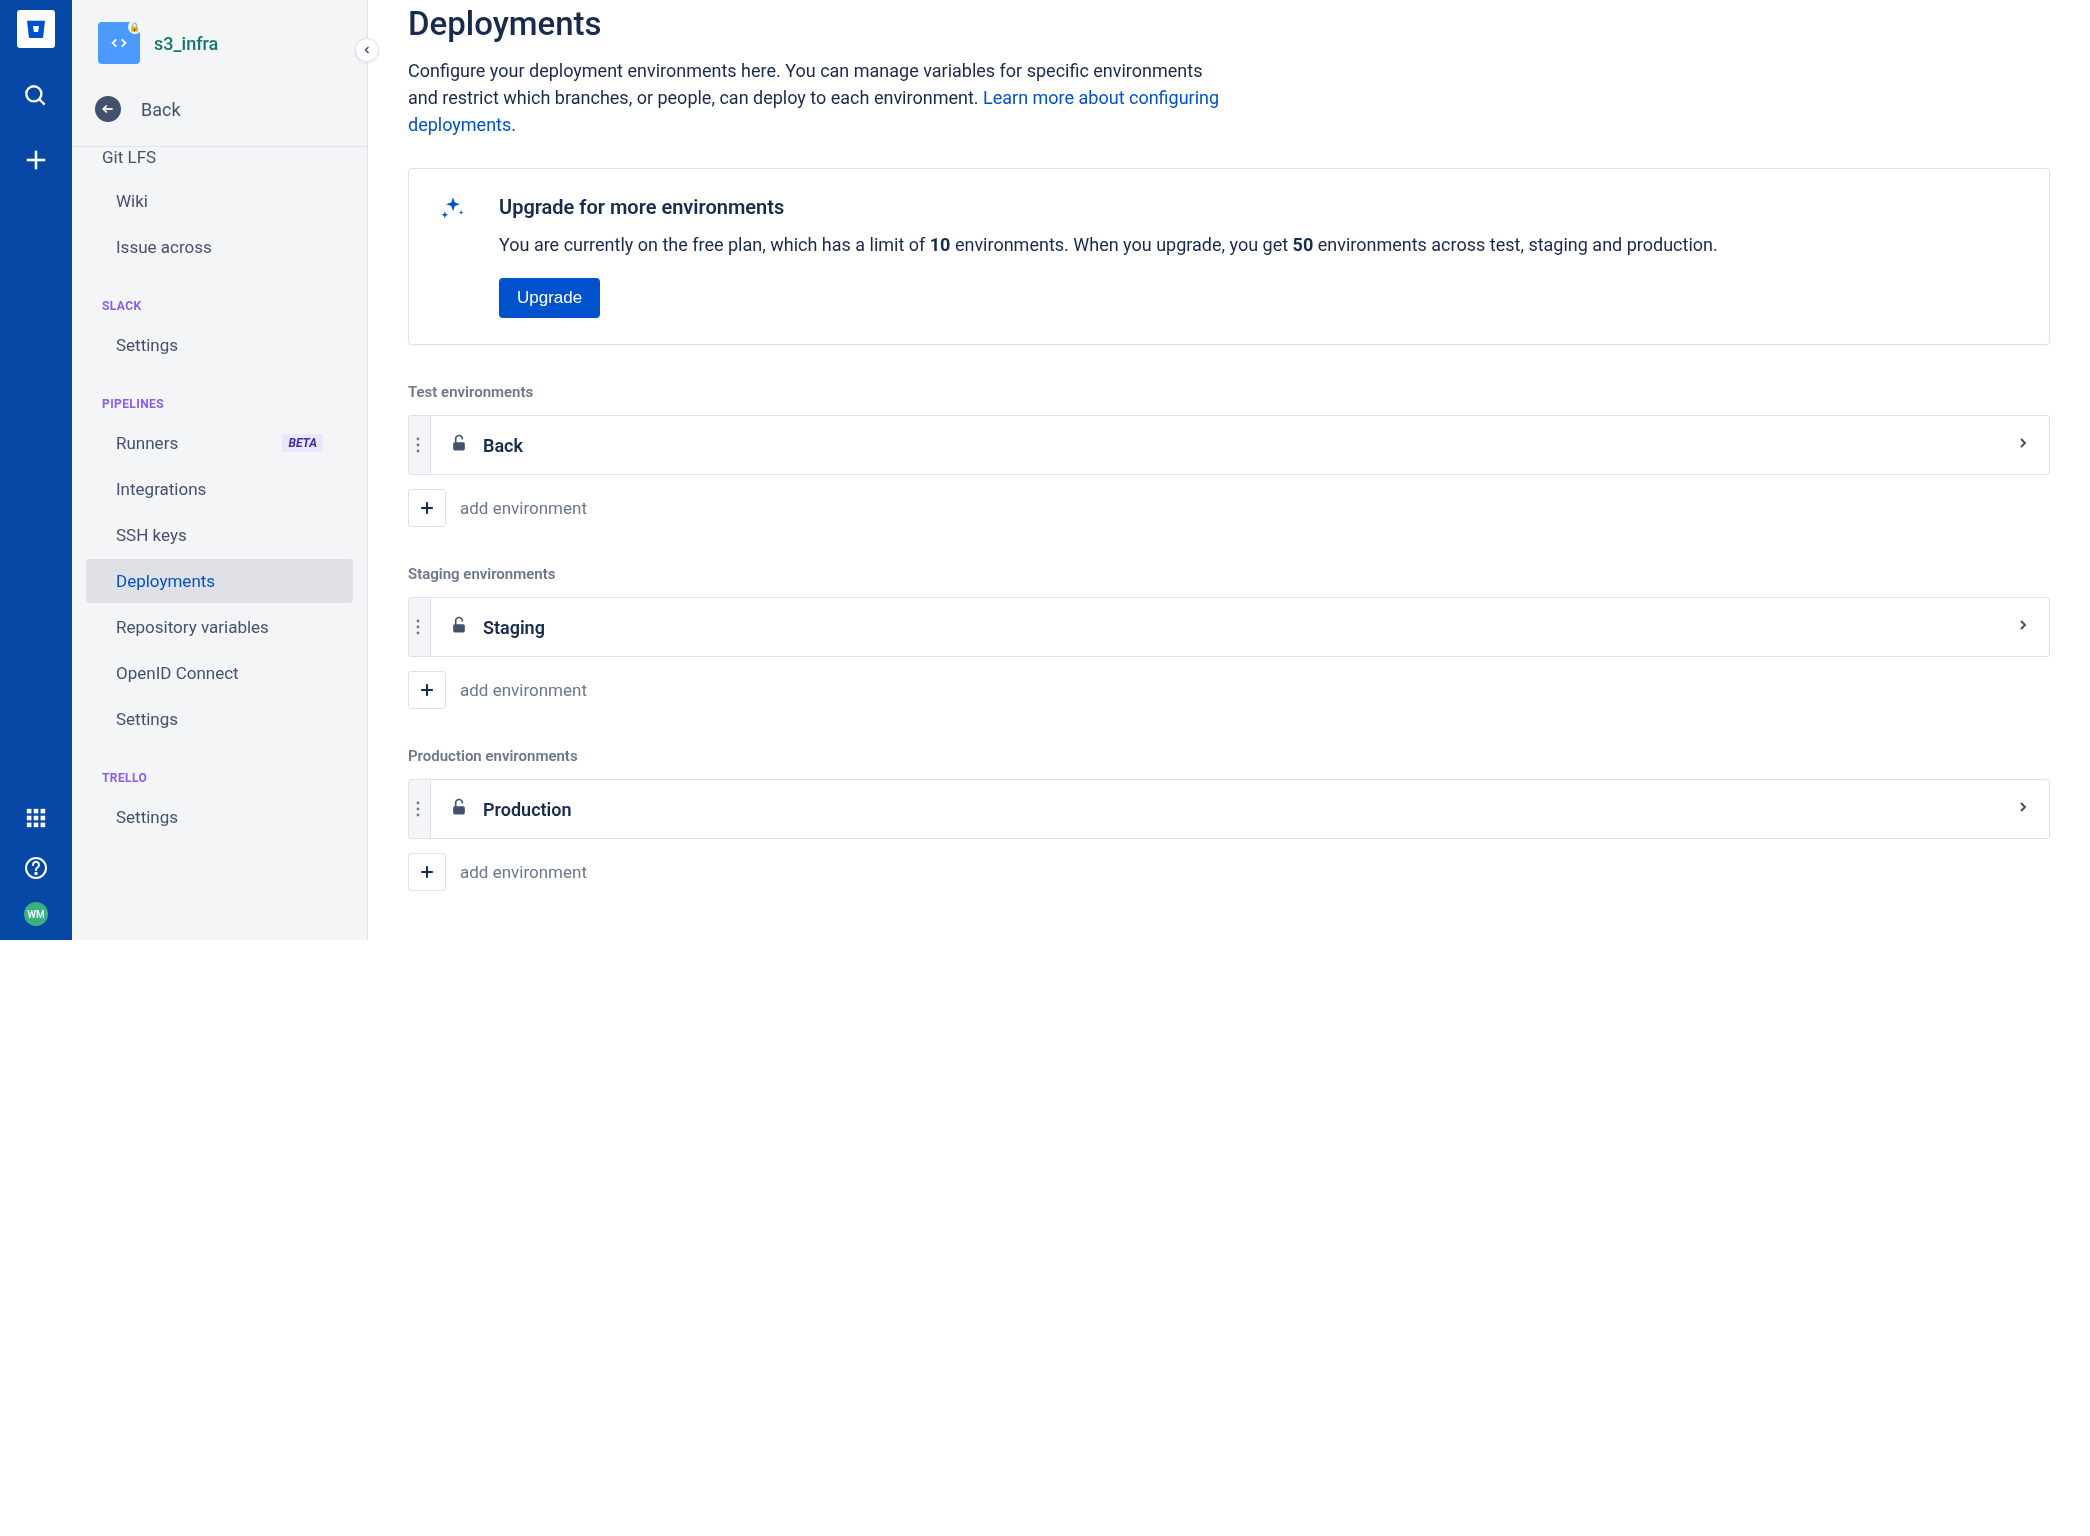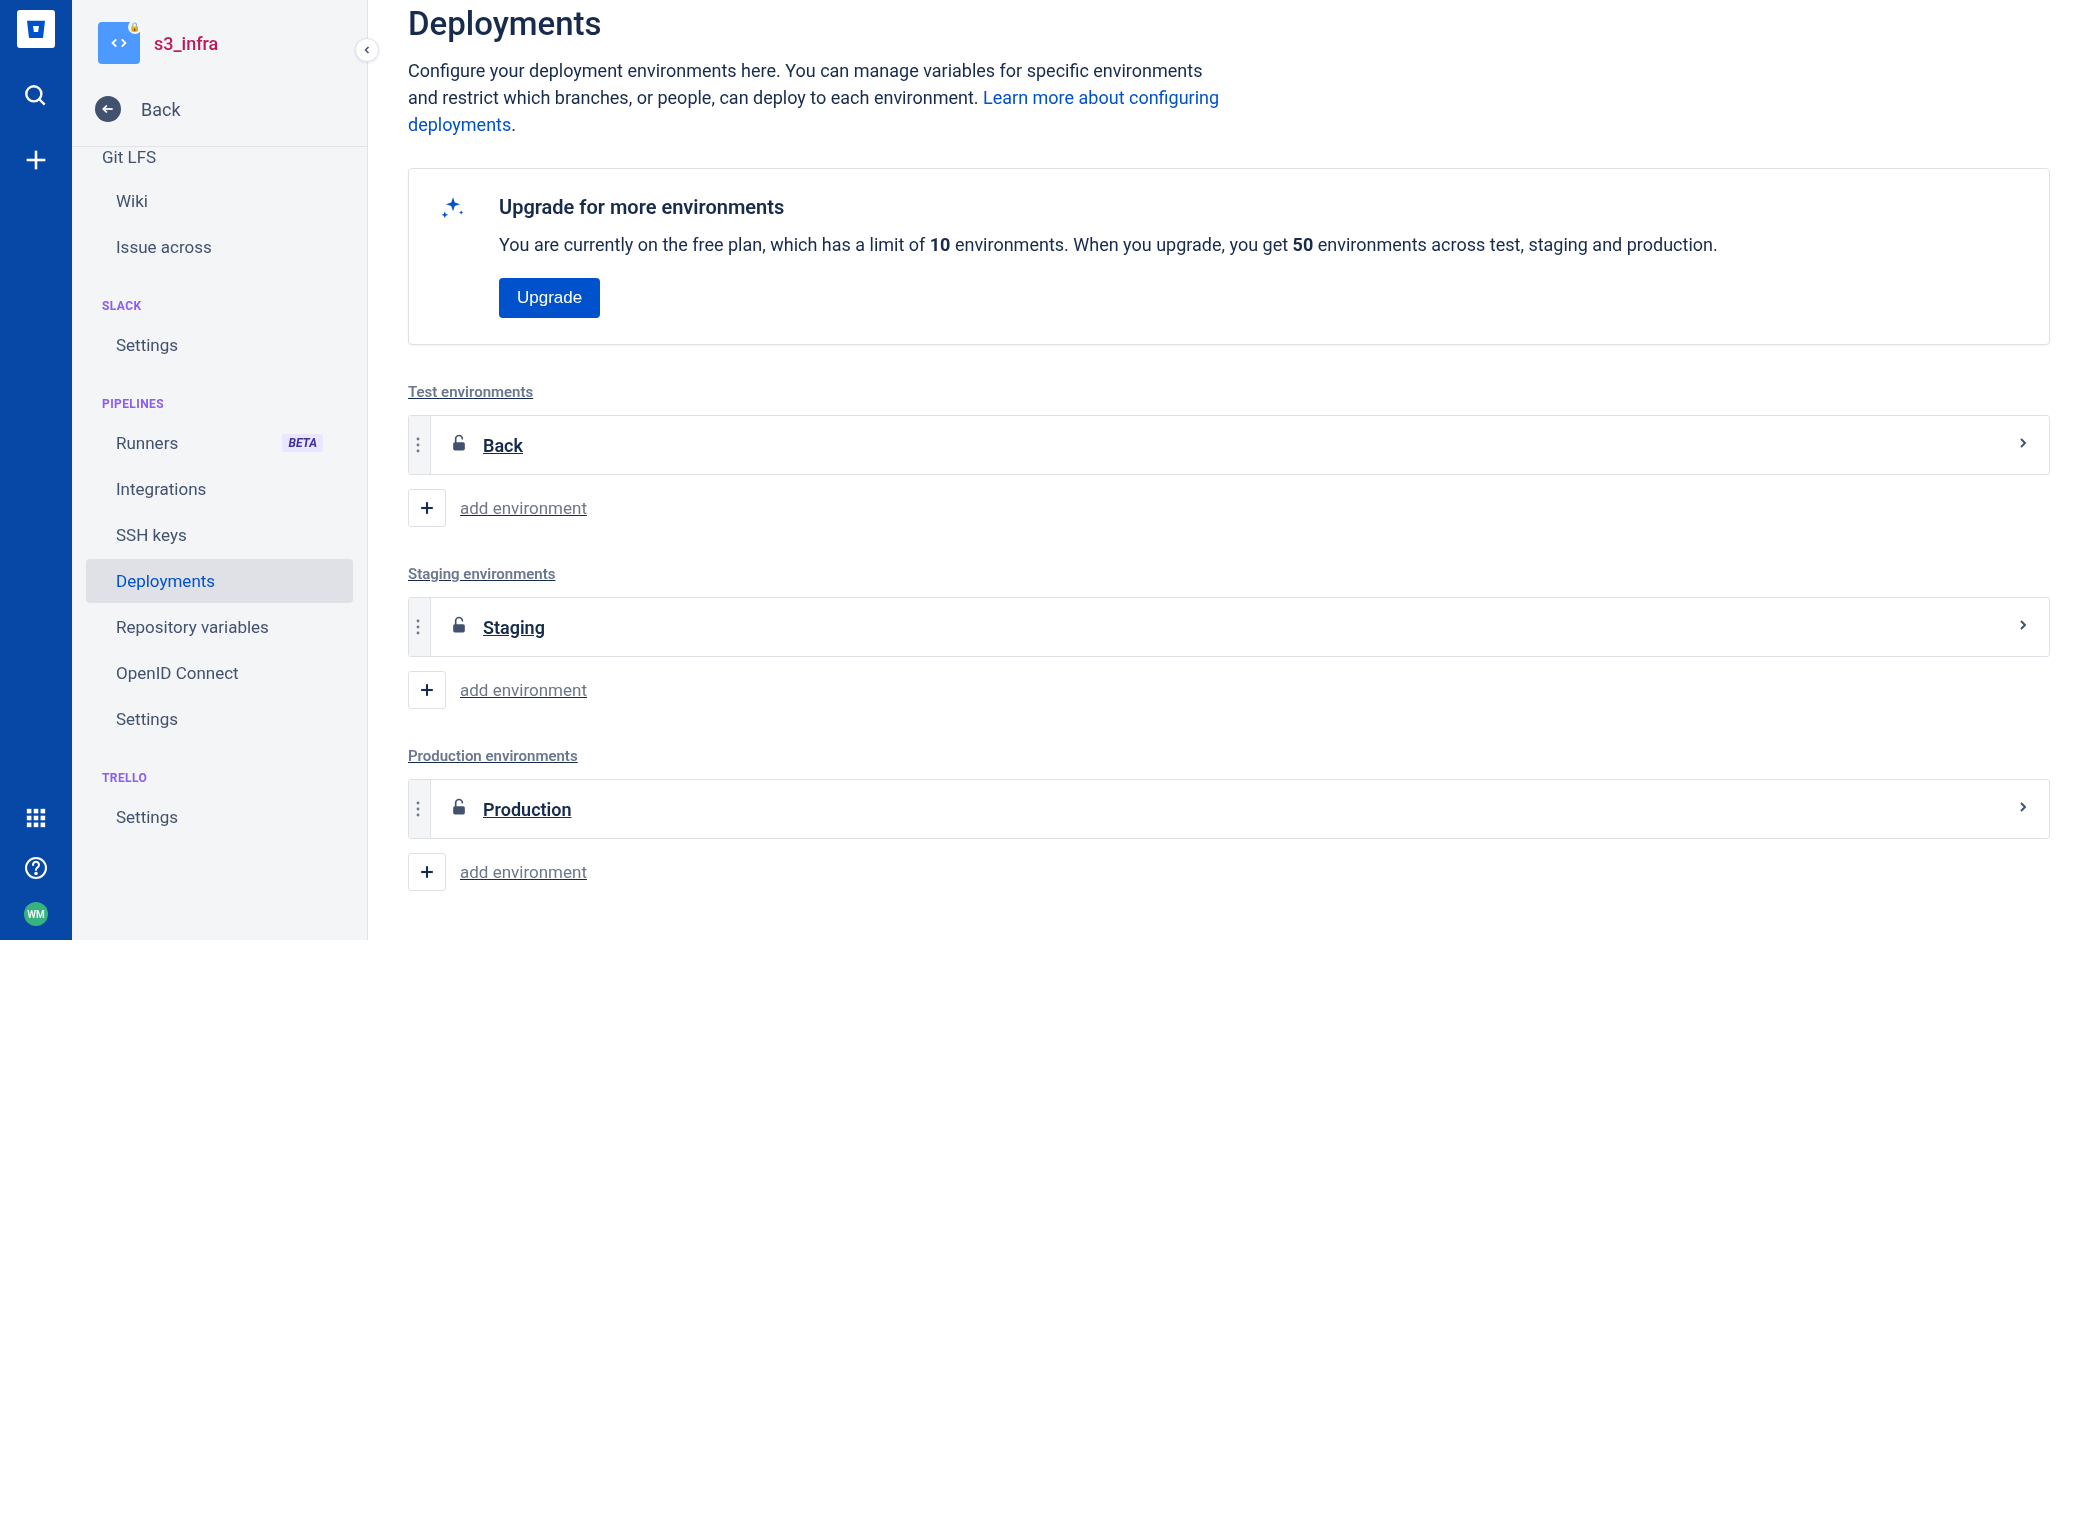--- a/index.html
+++ b/index.html
@@ -13,21 +13,21 @@
 .bitbucket-logo { width: 38px; height: 38px; background: #fff; border-radius: 3px; display: flex; align-items: center; justify-content: center; margin-top: 4px; }
 .bitbucket-logo svg { width: 24px; height: 24px; }
 .rail-bottom { margin-top: auto; margin-bottom: 14px; display: flex; flex-direction: column; align-items: center; gap: 18px; }
 .avatar { width: 24px; height: 24px; border-radius: 50%; background: #36B37E; color: #fff; font-size: 10px; font-weight: 600; display: flex; align-items: center; justify-content: center; }
 
 
 .sidebar { width: 296px; background: #F4F5F7; position: relative; border-right: 1px solid rgba(9,30,66,0.08); display: flex; flex-direction: column; }
 .sidebar-header { padding: 22px 18px 12px 26px; display: flex; align-items: center; gap: 14px; }
 .repo-icon { width: 42px; height: 42px; border-radius: 4px; background: #4C9AFF; display: flex; align-items: center; justify-content: center; position: relative; color: #fff; }
 .repo-icon .lock { position: absolute; top: -2px; right: -2px; width: 14px; height: 14px; border-radius: 50%; background: #F4F5F7; display: flex; align-items: center; justify-content: center; font-size: 9px; color: #42526E; }
-.repo-name { font-size: 18px; font-weight: 500; color: #be185d; text-align: center; }
+.repo-name { font-size: 18px; font-weight: 500; color: #0f766e; text-align: center; }
 .collapse-btn { position: absolute; top: 38px; right: -12px; width: 24px; height: 24px; border-radius: 50%; background: #fff; border: 1px solid #DFE1E6; display: flex; align-items: center; justify-content: center; cursor: pointer; z-index: 5; box-shadow: 0 1px 3px rgba(9,30,66,0.1); color: #42526E; }
 .back-row { display: flex; align-items: center; gap: 20px; padding: 20px 18px 14px 23px; }
 .back-circle { width: 26px; height: 26px; border-radius: 50%; background: #42526E; display: flex; align-items: center; justify-content: center; color: #fff; cursor: pointer; }
 .back-text { font-size: 18px; color: #42526E; cursor: pointer; }
 .divider { height: 1px; background: rgba(9,30,66,0.08); margin: 10px 0 0 0; }
 .nav-scroll { flex: 1; overflow-y: auto; position: relative; }
 .nav-scroll::-webkit-scrollbar { width: 8px; }
 .nav-scroll::-webkit-scrollbar-thumb { background: #C1C7D0; border-radius: 4px; }
 .section-title { font-size: 12px; font-weight: 700; color: #8b5cf6; letter-spacing: 0.4px; padding: 28px 30px 8px; }
 .nav-item { padding: 12px 30px 12px 30px; font-size: 17px; color: #42526E; cursor: pointer; display: flex; align-items: center; justify-content: space-between; border-radius: 4px; margin: 2px 14px; }
@@ -40,21 +40,21 @@
 .page-title { font-size: 33px; font-weight: 500; color: #172B4D; margin-bottom: 14px; }
 .page-desc { font-size: 18px; color: #172B4D; line-height: 1.5; max-width: 820px; }
 .page-desc a { color: #0052CC; text-decoration: none; }
 
 .upgrade-card { margin-top: 30px; border: 1px solid #DFE1E6; border-radius: 4px; padding: 26px 30px 26px 30px; display: flex; gap: 32px; box-shadow: 0 1px 2px rgba(9,30,66,0.05); }
 .upgrade-icon { color: #0052CC; width: 28px; flex-shrink: 0; }
 .upgrade-content h3 { font-size: 20px; font-weight: 600; color: #172B4D; margin-bottom: 12px; }
 .upgrade-content p { font-size: 18px; color: #172B4D; line-height: 1.5; margin-bottom: 20px; }
 .upgrade-btn { background: #0052CC; color: #fff; border: none; padding: 10px 18px; font-size: 17px; border-radius: 4px; font-weight: 500; cursor: pointer; }
 
-.env-section { margin-top: 38px; text-decoration: underline; }
+.env-section { margin-top: 38px; }
 .env-section-title { font-size: 15px; font-weight: 600; color: #6B778C; margin-bottom: 14px; }
 .env-row { border: 1px solid #DFE1E6; border-radius: 3px; display: flex; align-items: stretch; height: 60px; cursor: pointer; }
 .env-handle { width: 22px; background: #F4F5F7; border-right: 1px solid #DFE1E6; display: flex; align-items: center; justify-content: center; color: #6B778C; cursor: grab; }
 .env-body { flex: 1; display: flex; align-items: center; padding: 0 18px; gap: 14px; }
 .env-lock { color: #42526E; }
 .env-name { font-size: 18px; font-weight: 600; color: #172B4D; }
 .env-chevron { margin-left: auto; color: #42526E; }
 .add-env { display: flex; align-items: center; gap: 14px; margin-top: 14px; }
 .add-btn { width: 38px; height: 38px; border: 1px solid #DFE1E6; border-radius: 3px; background: #fff; display: flex; align-items: center; justify-content: center; cursor: pointer; color: #172B4D; }
 .add-text { font-size: 17px; color: #6B778C; }

